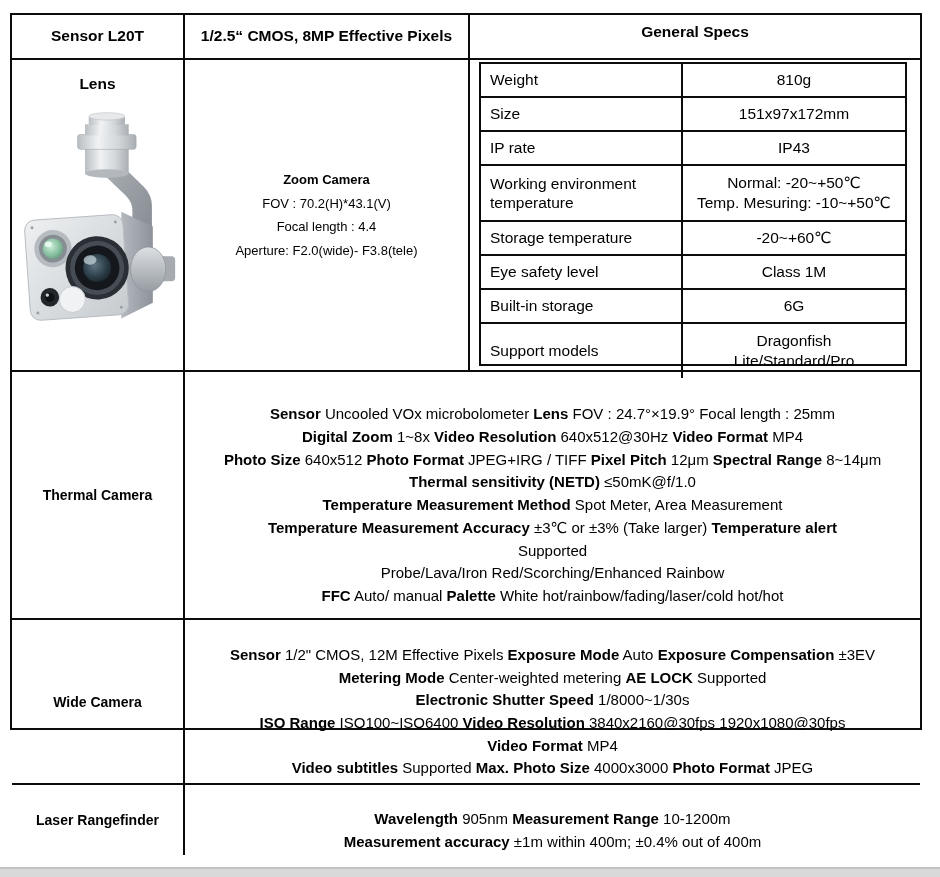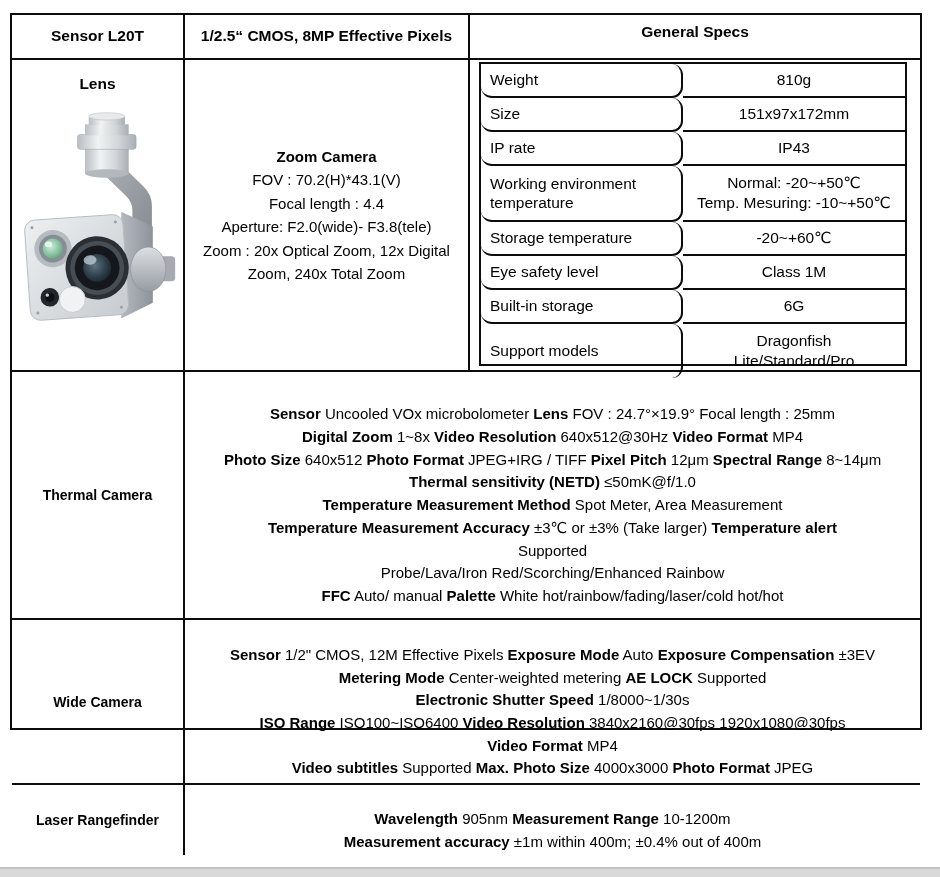--- a/index.html
+++ b/index.html
@@ -32,37 +32,37 @@
   .hdr-top{ align-items:flex-start; padding-top:7px; }
 
   
   .lens-cell{ display:flex; flex-direction:column; align-items:center; padding-top:15px; }
   .row-label{ font-weight:bold; font-size:15.5px; text-align:center; }
   .camera-art{ margin-top:16px; }
 
   
   .zoom-cell{
     display:flex; flex-direction:column; align-items:center; justify-content:center;
-    text-align:center; font-size:15px; line-height:23.5px; padding:16px 12px;
+    text-align:right; font-size:13px; line-height:23.5px; padding:16px 12px;
   }
   .zc-title{ font-weight:bold; }
 
   
   .gs-cell{ padding:2px 13px 4px 9px; }
   .sub-table{
     width:100%; height:100%;
     border:2px solid #0c0c0c;
     display:grid;
     grid-template-columns:202px 1fr;
     grid-template-rows:34px 34px 34px 56px 34px 34px 34px 1fr;
   }
   .sr-label{
     border-right:2px solid #0c0c0c; border-bottom:2px solid #0c0c0c;
     display:flex; align-items:center; padding:1px 6px 1px 9px;
-    font-size:15.5px; line-height:1.25;border-radius:11px;
+    font-size:15.5px; line-height:1.25;
   }
   .sr-value{
     border-bottom:2px solid #0c0c0c;
     display:flex; align-items:center; justify-content:center;
     font-size:15.5px; line-height:1.3; text-align:center; white-space:pre-line;
     padding:7px 4px;
   }
   .last-row{ border-bottom:none; }
 
   
@@ -174,21 +174,20 @@
         <circle cx="55" cy="204" r="14" fill="#f0f2f3" stroke="#c6cbcf" stroke-width="1"></circle>
       </g>
     </svg>
   </div>
 
   <div class="cell zoom-cell">
     <div class="zc-title">Zoom Camera</div>
     <div>FOV : 70.2(H)*43.1(V)</div>
     <div>Focal length : 4.4</div>
     <div>Aperture: F2.0(wide)- F3.8(tele)</div>
-    <div>Zoom : 20x Optical Zoom, 12x Digital Zoom, 240x Total Zoom</div>
   </div>
 
   <div class="cell gs-cell no-r">
     <div class="sub-table">
       <div class="sr-label">Weight</div>
       <div class="sr-value">810g</div>
       <div class="sr-label">Size</div>
       <div class="sr-value">151x97x172mm</div>
       <div class="sr-label">IP rate</div>
       <div class="sr-value">IP43</div>

